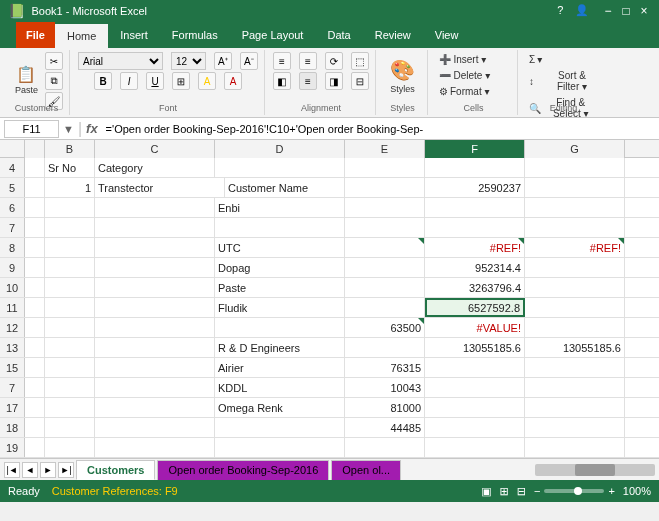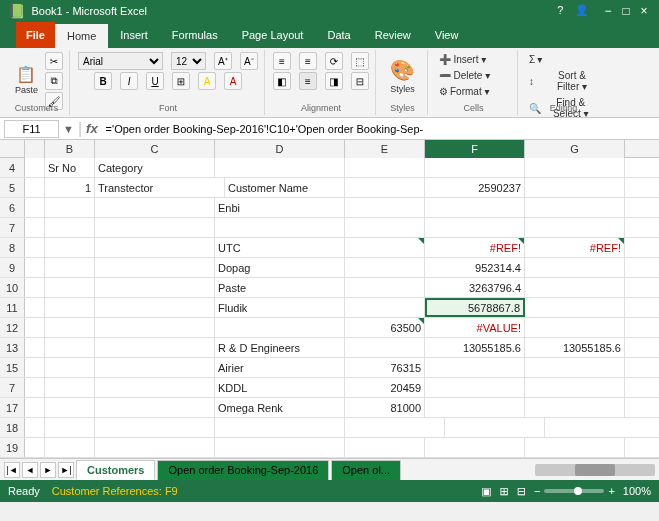--- a/index.html
+++ b/index.html
@@ -260,21 +260,21 @@
       border: 1px solid #c8c8c8;
       background: white;
       cursor: pointer;
       display: flex;
       align-items: center;
       justify-content: center;
       font-size: 9px;
     }
     .sheet-tab {
       padding: 2px 10px;
-      background: #15803d;
+      background: #a21caf;
       border: 1px solid #c8c8c8;
       border-bottom: none;
       font-size: 11px;
       cursor: pointer;
       height: 20px;
       display: flex;
       align-items: center;
     }
     .sheet-tab.active {
       background: white;
@@ -543,21 +543,21 @@
     <div class="cell col-g"></div>
   </div>
 
   <div class="grid-row">
     <div class="row-num">11</div>
     <div class="cell col-a"></div>
     <div class="cell col-b"></div>
     <div class="cell col-c"></div>
     <div class="cell col-d">Fludik</div>
     <div class="cell col-e"></div>
-    <div class="cell col-f number selected-cell">5678867.8</div>
+    <div class="cell col-f number selected-cell">6527592.8</div>
     <div class="cell col-g"></div>
   </div>
 
   <div class="grid-row">
     <div class="row-num">12</div>
     <div class="cell col-a"></div>
     <div class="cell col-b"></div>
     <div class="cell col-c"></div>
     <div class="cell col-d"></div>
     <div class="cell col-e number" style="position:relative;">
@@ -590,21 +590,21 @@
     <div class="cell col-f"></div>
     <div class="cell col-g"></div>
   </div>
 
   <div class="grid-row">
     <div class="row-num">7</div>
     <div class="cell col-a"></div>
     <div class="cell col-b"></div>
     <div class="cell col-c"></div>
     <div class="cell col-d">KDDL</div>
-    <div class="cell col-e number">20459</div>
+    <div class="cell col-e number">10043</div>
     <div class="cell col-f"></div>
     <div class="cell col-g"></div>
   </div>
 
   <div class="grid-row">
     <div class="row-num">17</div>
     <div class="cell col-a"></div>
     <div class="cell col-b"></div>
     <div class="cell col-c"></div>
     <div class="cell col-d">Omega Renk</div>
@@ -612,20 +612,21 @@
     <div class="cell col-f"></div>
     <div class="cell col-g"></div>
   </div>
 
   <div class="grid-row">
     <div class="row-num">18</div>
     <div class="cell col-a"></div>
     <div class="cell col-b"></div>
     <div class="cell col-c"></div>
     <div class="cell col-d"></div>
+    <div class="cell col-e number">44485</div>
     <div class="cell col-f"></div>
     <div class="cell col-g"></div>
   </div>
 
   <div class="grid-row">
     <div class="row-num">19</div>
     <div class="cell col-a"></div>
     <div class="cell col-b"></div>
     <div class="cell col-c"></div>
     <div class="cell col-d"></div>

